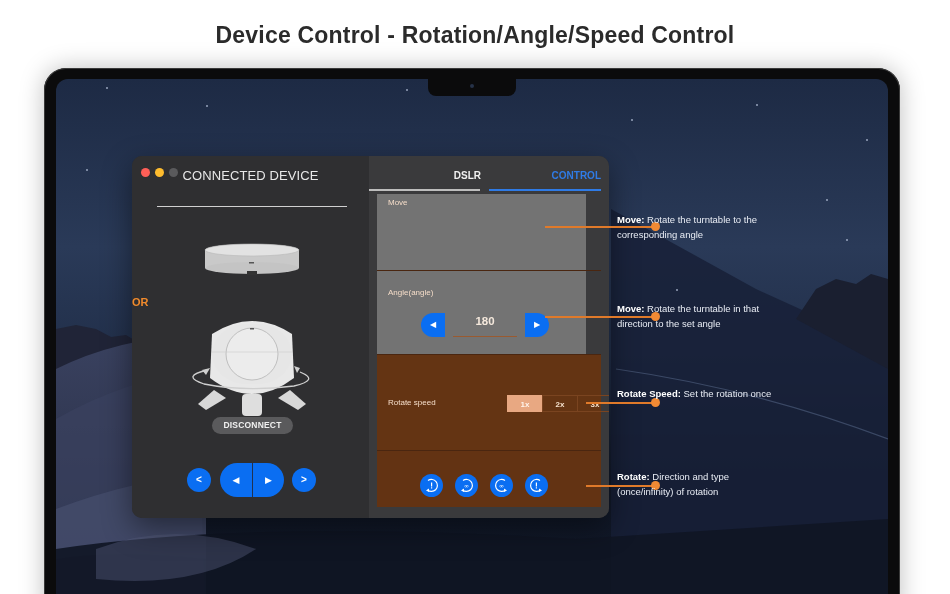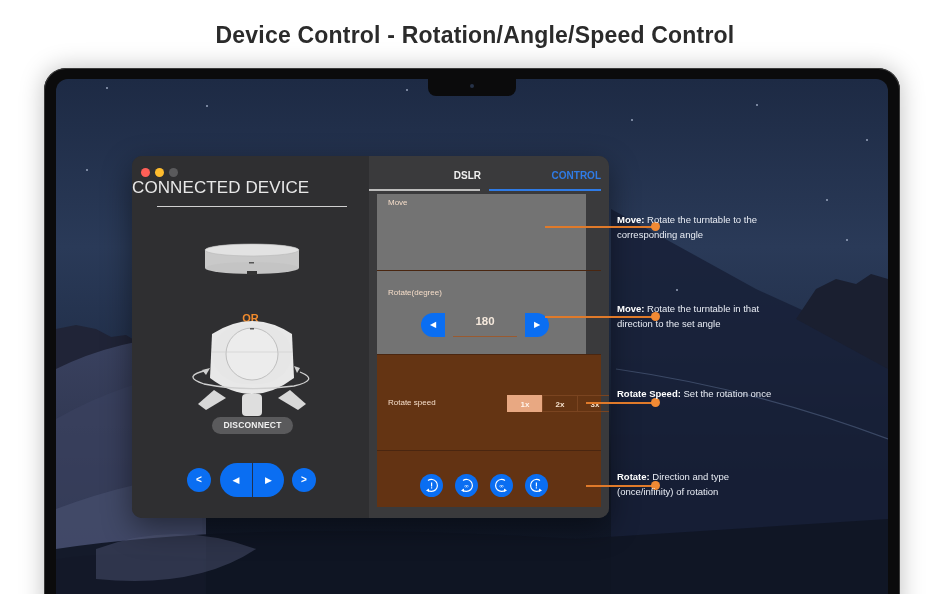--- a/index.html
+++ b/index.html
@@ -43,28 +43,28 @@
   .right-pane {
     position: absolute; left: 237px; top: 0; width: 240px; height: 362px; background: #3a3a3c;
   }
   .traffic { position: absolute; top: 12px; left: 9px; display: flex; gap: 5px; }
   .dot { width: 9px; height: 9px; border-radius: 50%; }
   .dot.red { background: #fe5f57; }
   .dot.yellow { background: #febc2e; }
   .dot.gray { background: #5a5a5c; }
 
   .device-title {
-    position: absolute; top: 22px; left: 0; width: 237px; 
-    color: #e8e8e8; font-size: 17px; letter-spacing: 0.1px;
+    position: absolute; top: 12px; left: 0; width: 237px; text-align: center;
+    color: #e8e8e8; font-size: 13px; letter-spacing: 0.1px;
   }
   .title-rule { position: absolute; top: 50px; left: 25px; width: 190px; height: 1px; background: #d0d0d0; }
 
   .turntable { position: absolute; left: 72px; top: 87px; width: 96px; height: 32px; }
   .or-label {
-    position: absolute; top: 156px; left: 0; width: 237px; text-align: center;
+    position: absolute; top: 140px; left: 0; width: 237px; 
     color: #f08a2c; font-size: 11px; font-weight: bold;
   }
   .robot { position: absolute; left: 52px; top: 158px; width: 136px; height: 104px; }
 
   .disconnect-btn {
     position: absolute; left: 80px; top: 261px; width: 81px; height: 17px;
     background: #5a5a5c; border-radius: 9px; color: #f0f0f0;
     font-size: 8.5px; font-weight: bold; text-align: center; line-height: 17px; letter-spacing: 0.2px;
   }
 
@@ -241,21 +241,21 @@
           <div class="tab-line dslr"></div>
           <div class="tab-line control"></div>
         </div>
 
         <div class="control-area">
           <div class="section move">
             <div class="sec-label">Move</div>
           </div>
 
           <div class="section angle">
-            <div class="sec-label">Rotate(degree)</div>
+            <div class="sec-label">Angle(angle)</div>
             <div class="angle-ctrl">
               <div class="ang-btn left">◀</div>
               <div class="ang-value">180</div>
               <div class="ang-underline"></div>
               <div class="ang-btn right">▶</div>
             </div>
           </div>
 
           <div class="section speed">
             <div class="sec-label">Rotate speed</div>

